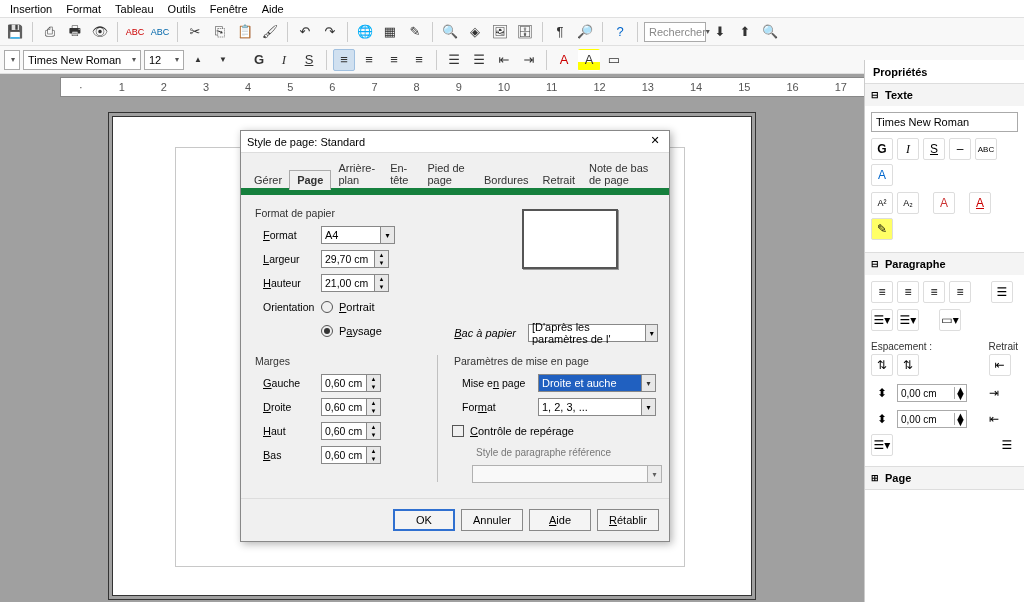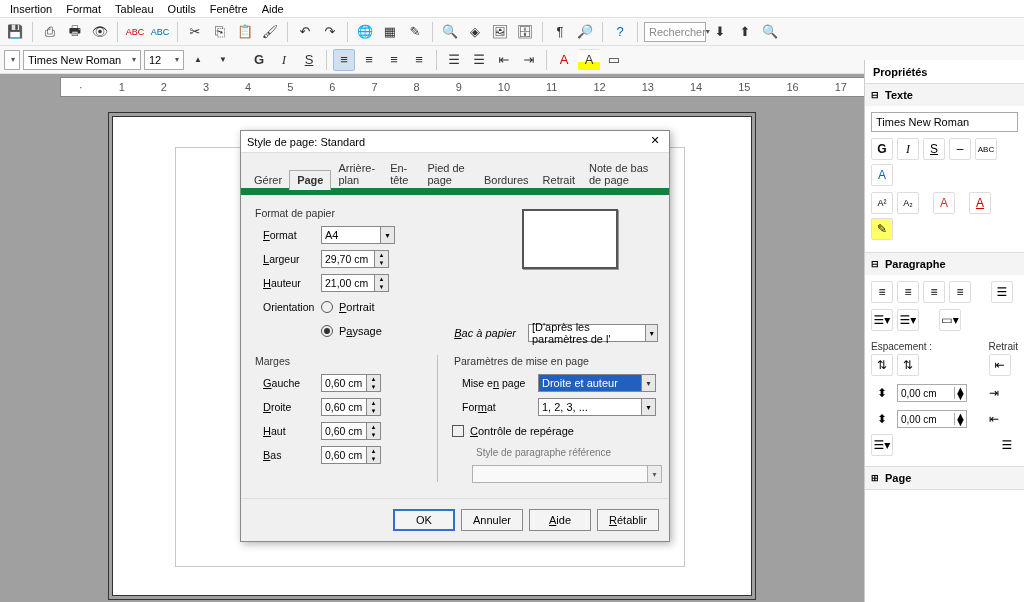--- a/index.html
+++ b/index.html
@@ -419,21 +419,21 @@
               </div>
             </div>
         </div>
       </div>
       <div class="dlg-divider"></div>
       <div class="dlg-right-col">
         <div class="dlg-section-label">Paramètres de mise en page</div>
         <div class="dlg-row">
           <label style="width:80px;">Mise e<u>n</u> page</label>
           <div class="dlg-combo sel" style="width:118px;">
-              <span>Droite et auteur</span>
+              <span>Droite et auche</span>
               <span class="ar" style="background:#e8e8e8;color:#333;">▾</span>
             </div>
         </div>
         <div class="dlg-row">
           <label style="width:80px;">For<u>m</u>at</label>
           <div class="dlg-combo" style="width:118px;">
               <span>1, 2, 3, ...</span>
               <span class="ar">▾</span>
             </div>
         </div>

